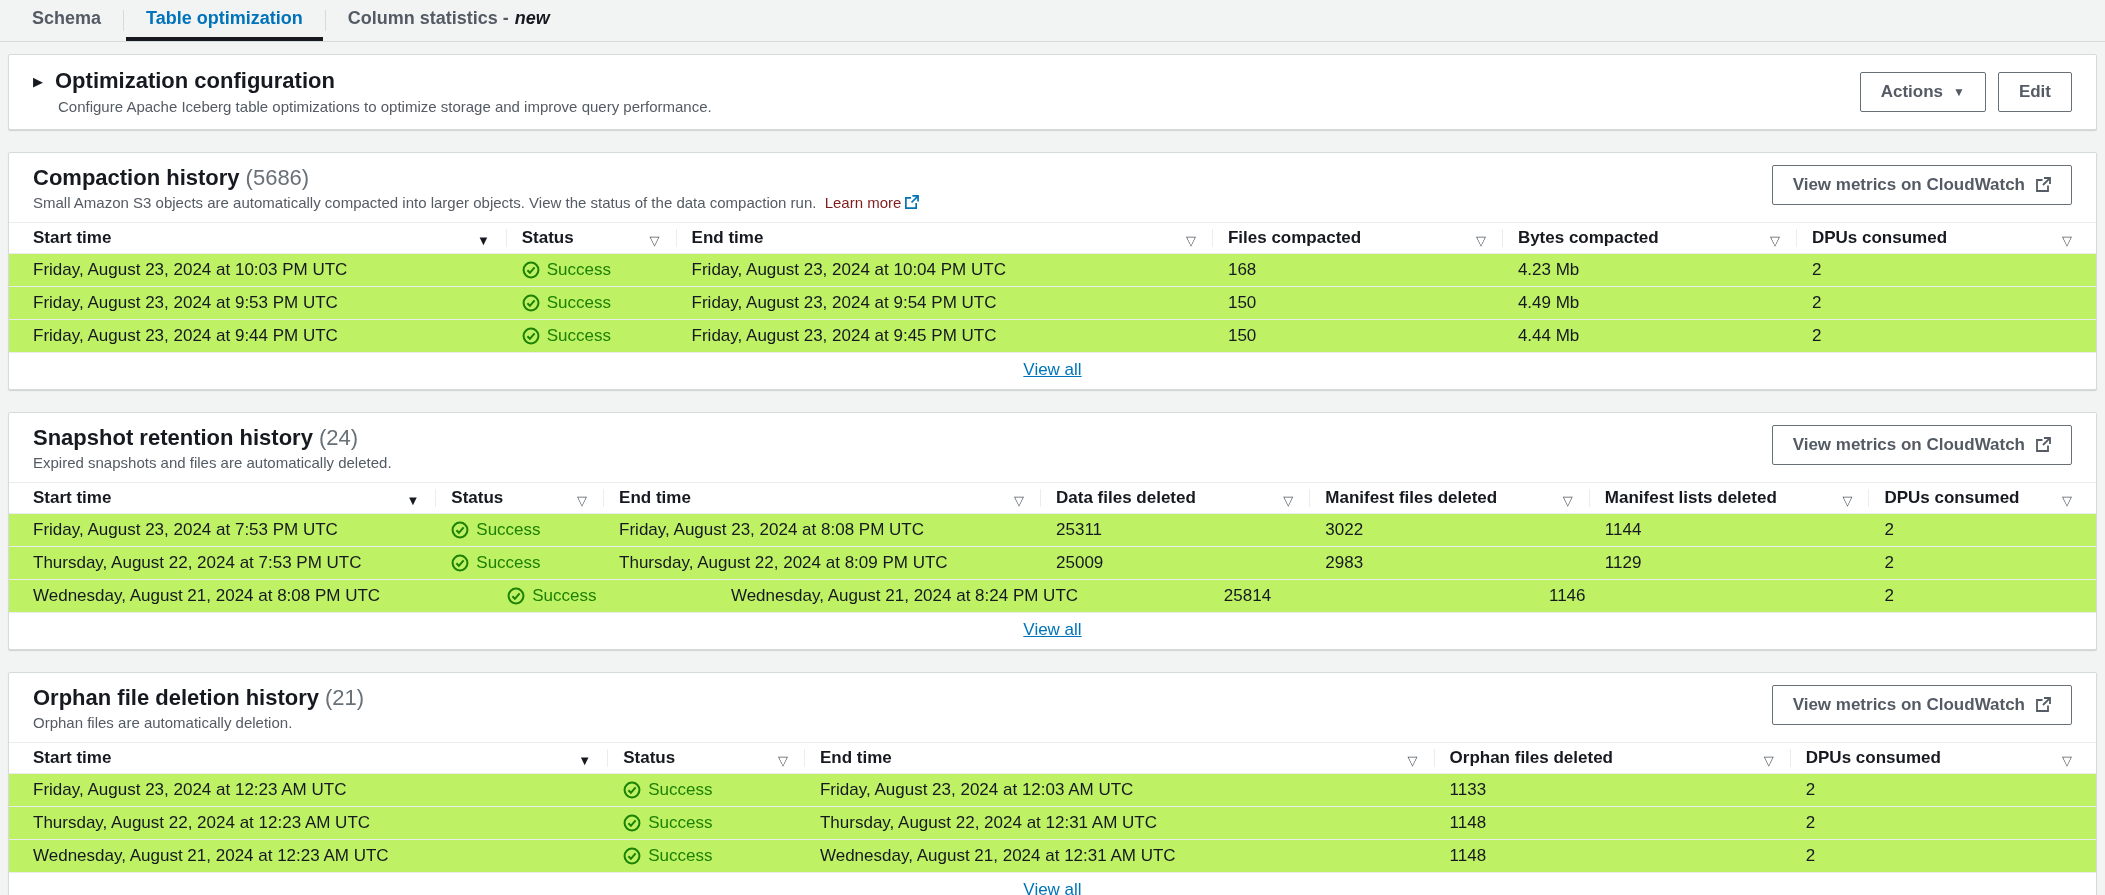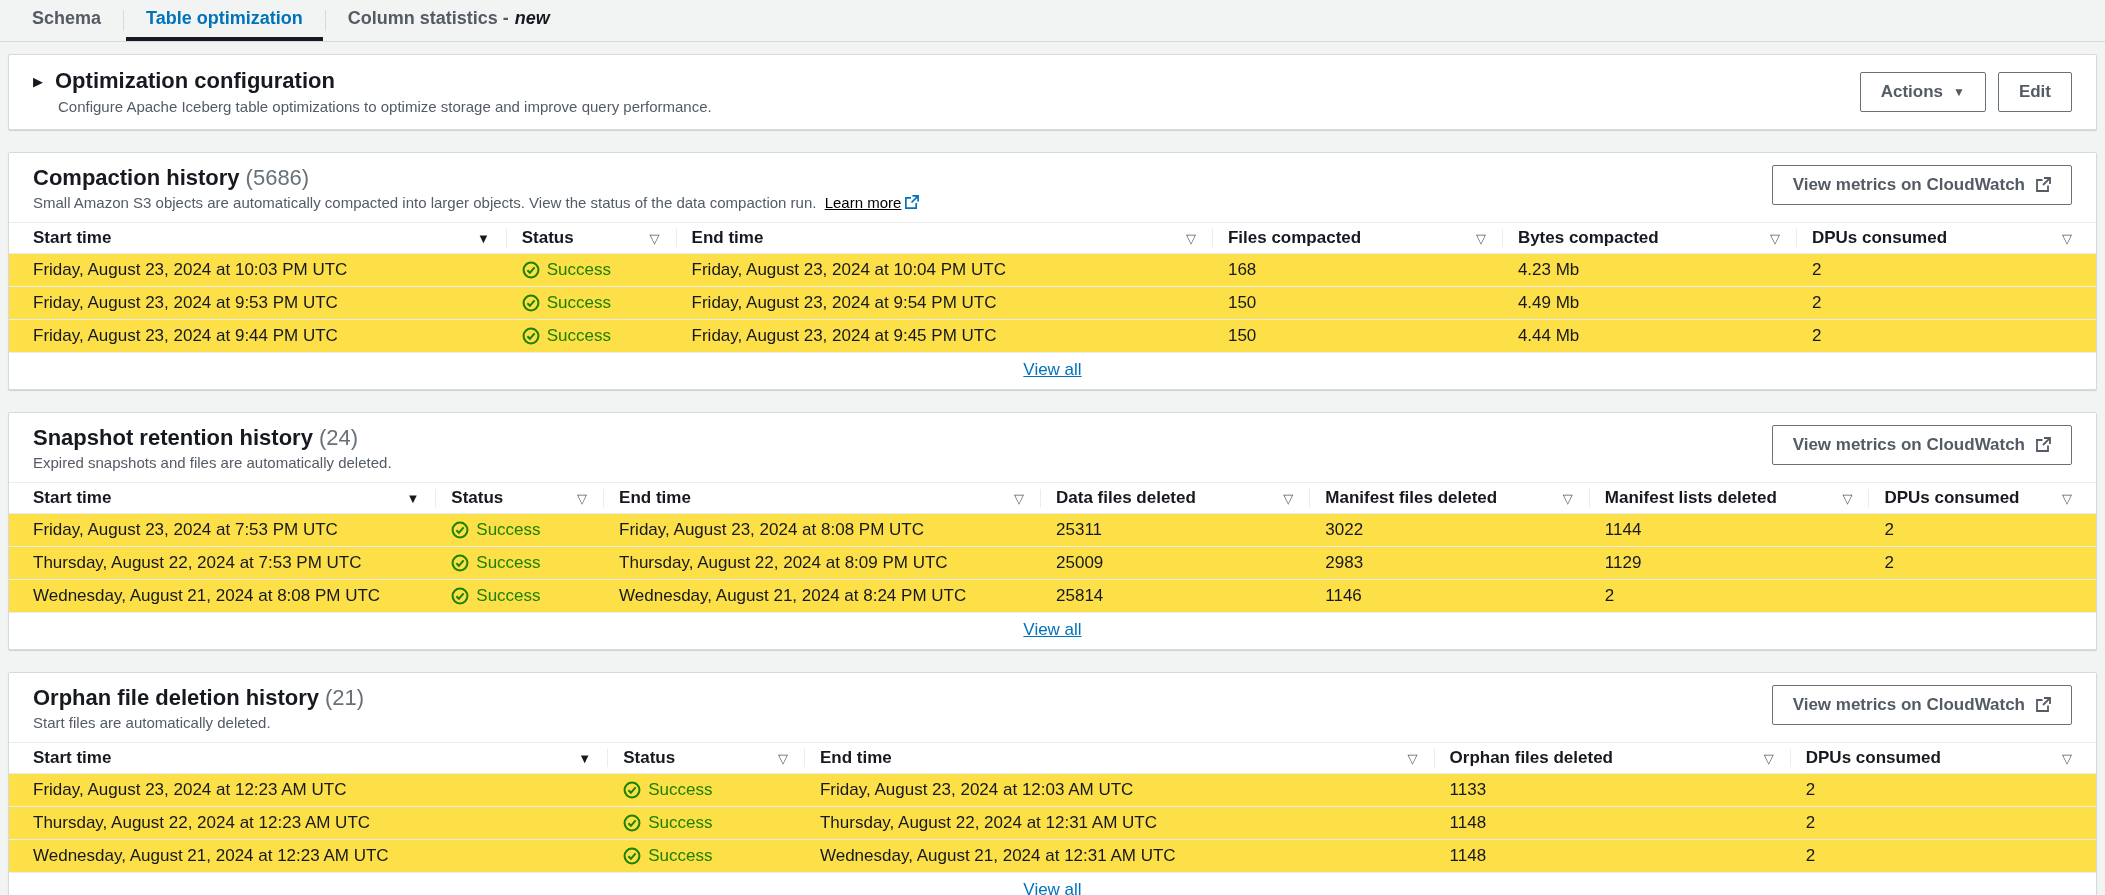--- a/index.html
+++ b/index.html
@@ -39,34 +39,34 @@
     color:#545b64; font-family:inherit; font-size:17px; font-weight:700;
     height:40px; padding:0 20px; display:inline-flex; align-items:center; gap:10px;
     cursor:pointer; white-space:nowrap;
   }
   .caret { font-size:12px; line-height:1; }
   
   .card-head { display:flex; justify-content:space-between; align-items:flex-start; padding:12px 24px 10px; }
   .sec-title { font-size:22px; font-weight:700; line-height:26px; }
   .sec-count { font-weight:400; color:#687078; margin-left:6px; }
   .sec-desc { font-size:15px; color:#545b64; line-height:18px; margin-top:3px; }
-  .learn { color:#000000; text-decoration:underline; cursor:pointer; margin-left:4px; white-space:nowrap; }
+  .learn { color:#7f1d1d; cursor:pointer; margin-left:4px; white-space:nowrap; }
   .learn svg { vertical-align:-2px; margin-left:3px; }
   
   .tbl { width:100%; font-size:17px; }
   .thead { display:flex; border-top:1px solid #eaeded; border-bottom:1px solid #eaeded; padding:0 8px; }
   .th {
-    display:flex; justify-content:space-between; align-items:center; gap:6px;
+    display:flex; justify-content:space-between; align-items:flex-end; gap:6px;
     padding:5px 16px; font-weight:700; color:#16191f; position:relative;
     white-space:nowrap; overflow:hidden; cursor:pointer;
   }
   .th + .th::before { content:""; position:absolute; left:0; top:6px; bottom:6px; width:1px; background:#eaeded; }
   .sort { font-size:13px; color:#16191f; }
   .filt { font-size:13px; color:#545b64; }
-  .trow { display:flex; padding:0 8px; border-bottom:1px solid #eaeded; background:#fde047; }
+  .trow { display:flex; padding:0 8px; border-bottom:1px solid #eaeded; background:#bef264;justify-content:space-between; }
   .td { padding:6px 16px; white-space:nowrap; overflow:hidden; line-height:20px; }
   .td.status { display:flex; align-items:center; gap:7px; color:#1d8102; }
   .sicon { display:inline-flex; line-height:0; }
   .viewall { text-align:center; padding:7px 0 9px; }
   .viewall a { color:#0073bb; font-size:17px; text-decoration:underline; cursor:pointer;text-align:right; }
   
   .t-comp .c0{width:23.6%} .t-comp .c1{width:8.2%} .t-comp .c2{width:25.9%}
   .t-comp .c3{width:14%}   .t-comp .c4{width:14.2%} .t-comp .c5{width:14.1%}
   .t-snap .c0{width:20.2%} .t-snap .c1{width:8.1%} .t-snap .c2{width:21.1%}
   .t-snap .c3{width:13%}   .t-snap .c4{width:13.5%} .t-snap .c5{width:13.5%} .t-snap .c6{width:10.6%}
@@ -313,21 +313,21 @@
       <div class="viewall"><a>View all</a></div>
     </div>
   </section>
 
   <section class="card">
     <div class="card-head">
       <div>
         <h2 class="sec-title">
           <span>Orphan file deletion history</span><span class="sec-count">(21)</span>
         </h2>
-        <p class="sec-desc">Start files are automatically deleted.</p>
+        <p class="sec-desc">Orphan files are automatically deletion.</p>
       </div>
       <button class="btn">
         <span>View metrics on CloudWatch</span>
         <svg width="16" height="16" viewBox="0 0 16 16">
             <path d="M13 8.5V14H2V3h5.5" fill="none" stroke="#545b64" stroke-width="1.8"></path>
             <path d="M9 1h6v6M14.6 1.4L8 8" fill="none" stroke="#545b64" stroke-width="1.8"></path>
           </svg>
       </button>
     </div>
     <div class="tbl t-orph">

